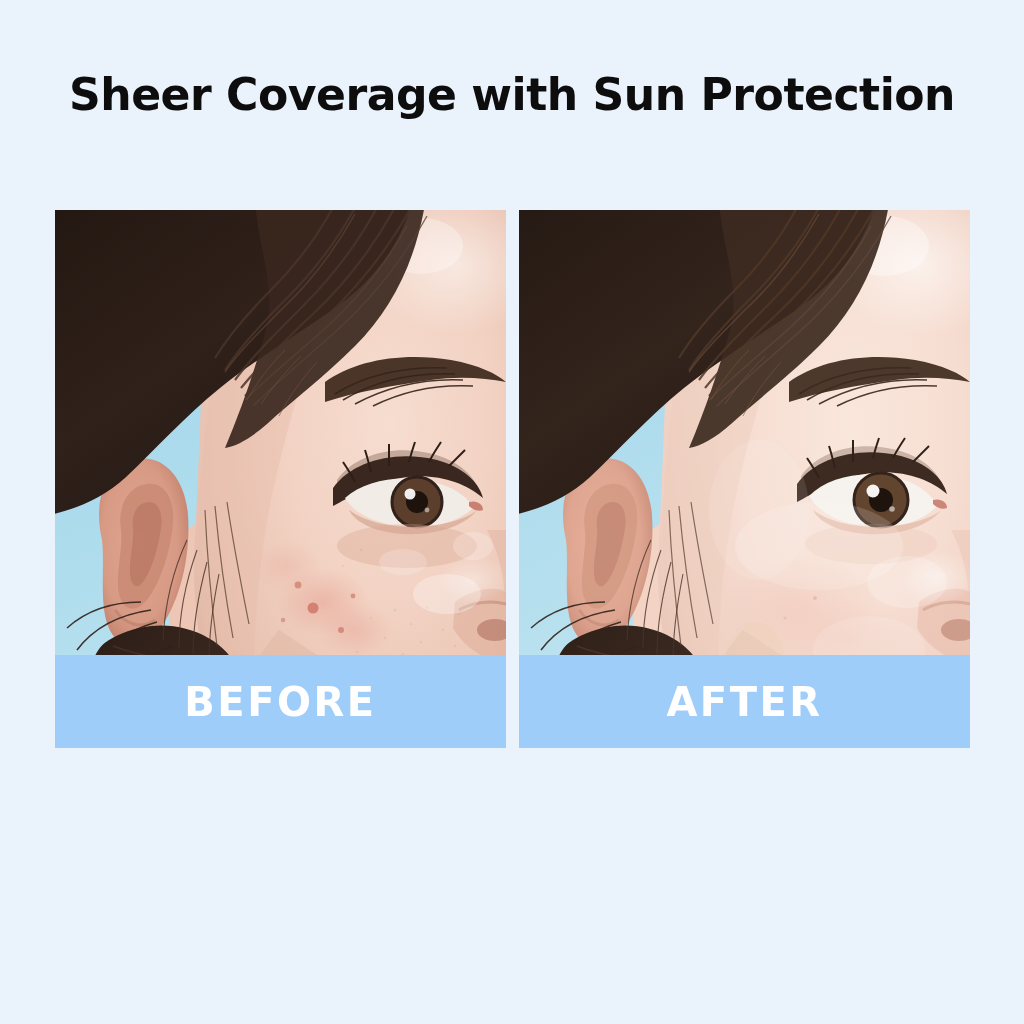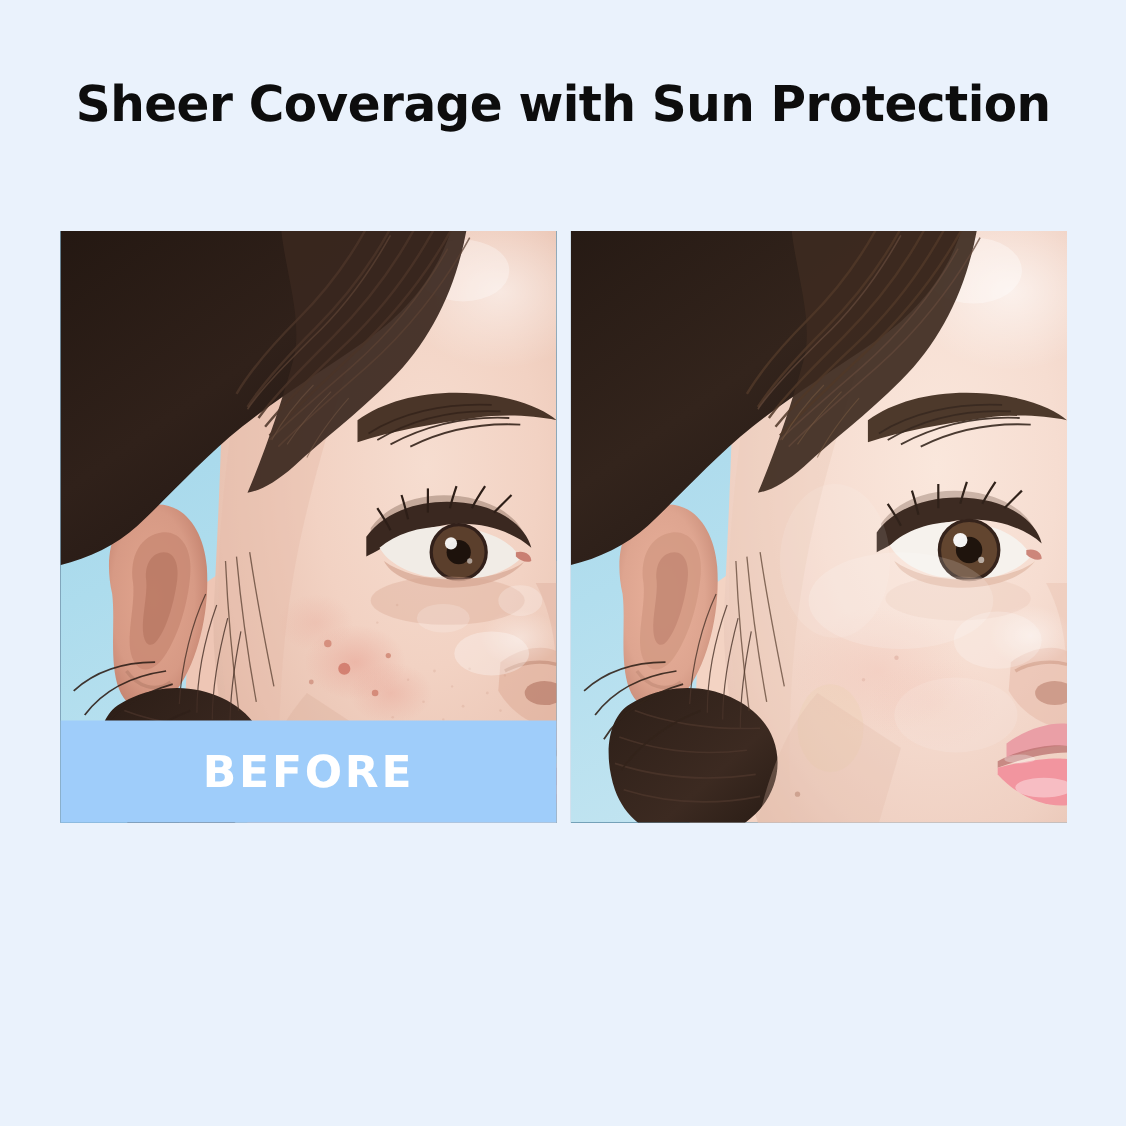--- a/index.html
+++ b/index.html
@@ -47,21 +47,21 @@
     width: 915px;
     height: 538px;
     display: flex;
     justify-content: space-between;
   }
   .panel {
     position: relative;
     width: 451px;
     height: 538px;
     overflow: hidden;
-    background: #0c4a6e;
+    background: #6d28d9;
   }
   .panel .photo {
     position: absolute;
     left: 0;
     top: 0;
     width: 451px;
     height: 538px;
     display: block;
   }
   .label-bar {
@@ -509,18 +509,21 @@
           <ellipse cx="388" cy="372" rx="40" ry="26" fill="#ffffff" opacity="0.22"></ellipse>
           <ellipse cx="350" cy="440" rx="56" ry="34" fill="#ffffff" opacity="0.12"></ellipse>
           <ellipse cx="240" cy="300" rx="50" ry="70" fill="#ffffff" opacity="0.10"></ellipse>
 
           <ellipse cx="236" cy="452" rx="30" ry="40" fill="#e8cf9a" opacity="0.16"></ellipse>
 
           <path d="M170 538 C180 492 196 452 224 420 L300 470 L280 538 Z" fill="#e3bcaa" opacity="0.28"></path>
         </g>
       </svg>
 
+      <div class="label-bar">
+        <span class="label-text">AFTER</span>
+      </div>
     </div>
 
   </div>
 
 
 </div>
 
 </body></html>

